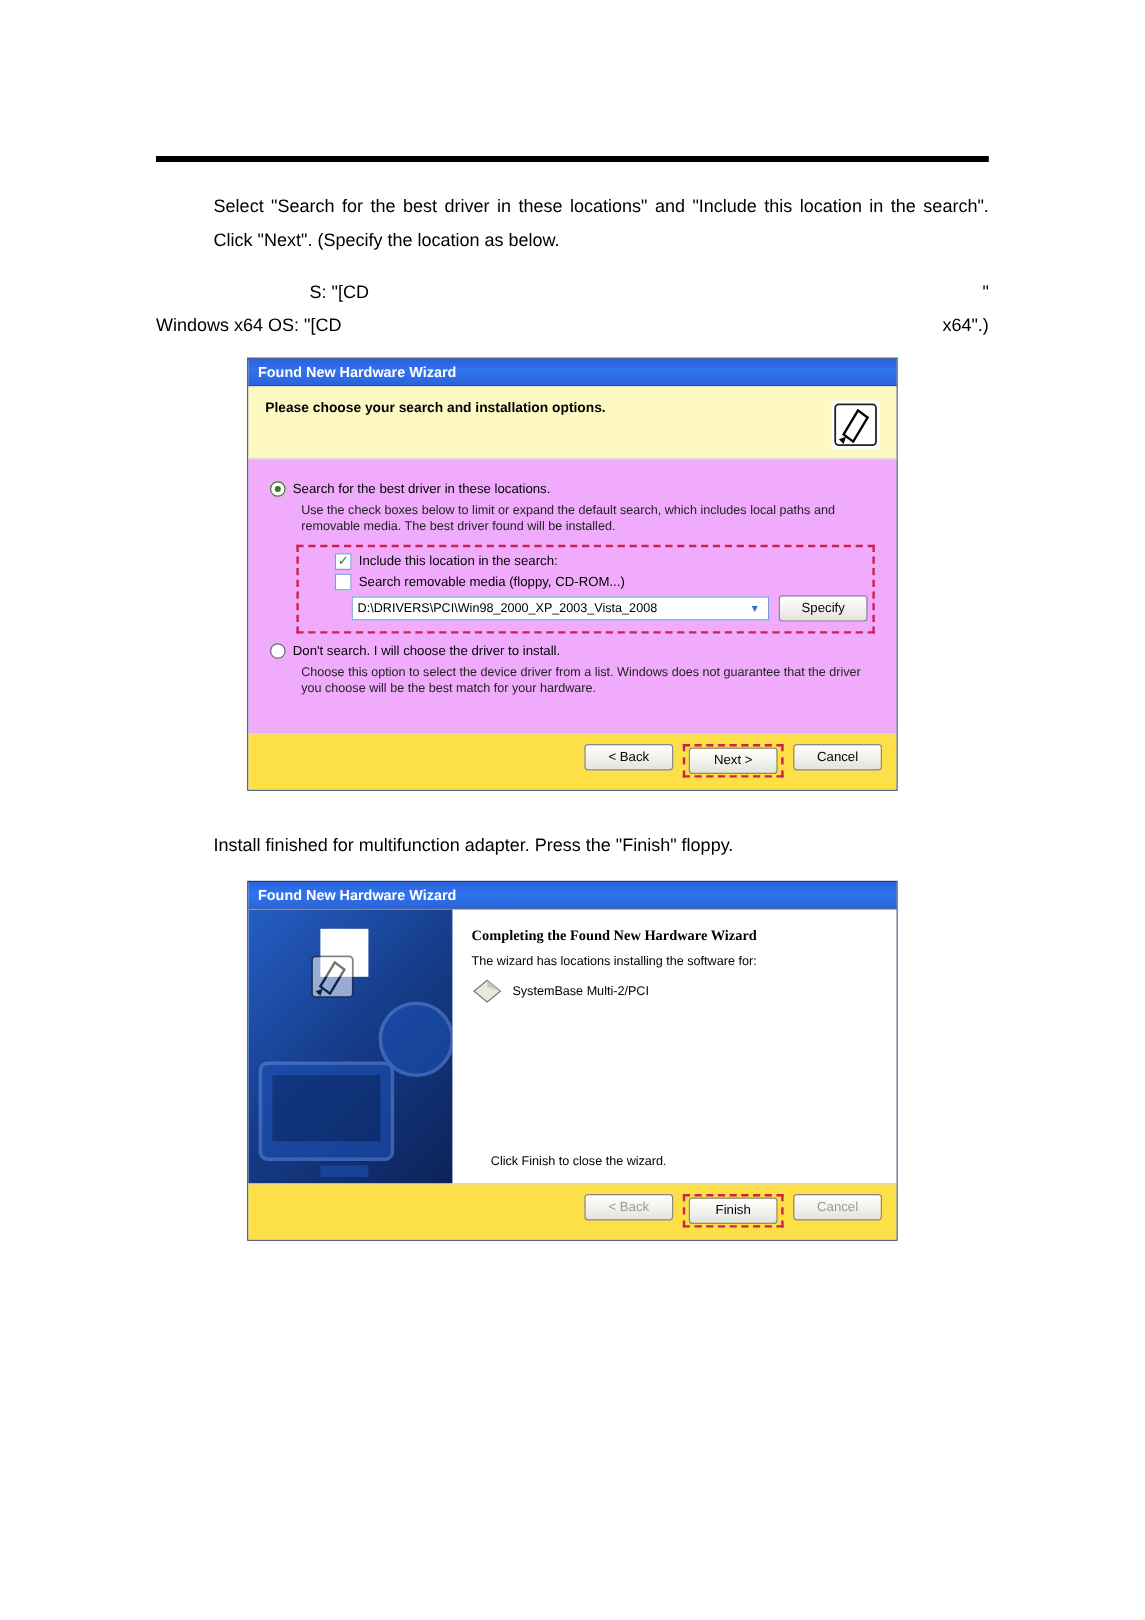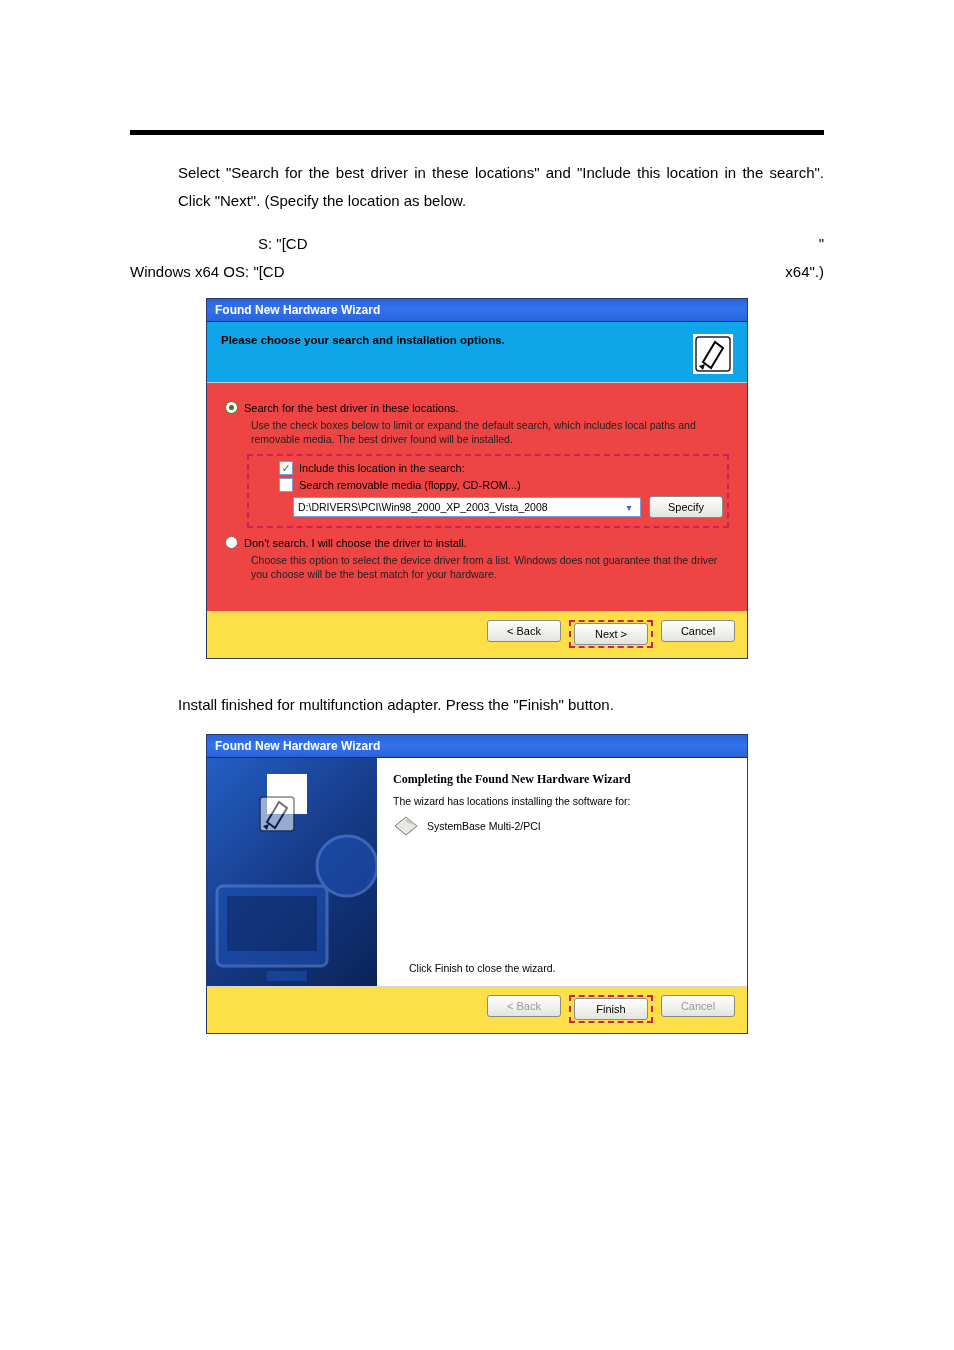--- a/index.html
+++ b/index.html
@@ -54,21 +54,21 @@
   }
   .wizard .titlebar {
     background: linear-gradient(to bottom, #2a63d8 0%, #3173f0 45%, #2a63d8 100%);
     color: #fff;
     font-weight: bold;
     font-size: 12px;
     padding: 4px 8px;
     border-bottom: 1px solid #0c2a7a;
   }
   .wizard .header {
-    background: #0ea5e9;
+    background: #fef9c3;
     display: flex;
     align-items: flex-start;
     padding: 12px 14px 8px 14px;
     border-bottom: 1px solid #c9c9c9;
   }
   .wizard .header .hdr-text {
     flex: 1;
     font-weight: bold;
     font-size: 11.5px;
     padding-right: 10px;
@@ -77,21 +77,21 @@
   .complete-icon {
     width: 40px;
     height: 40px;
     background: #fff;
   }
   .wizard .header .hdr-icon svg,
   .complete-icon svg {
     width: 40px; height: 40px;
   }
   .wizard .content {
-    background: #ef4444;
+    background: #f0abfc;
     padding: 14px 18px 22px 18px;
   }
   .w-radio {
     display: flex;
     align-items: center;
     gap: 6px;
     margin: 4px 0;
   }
   .w-radio .dot-sel {
     width: 11px; height: 11px;
@@ -321,21 +321,21 @@
         <div class="xp-btn">
             <span>Next &gt;</span>
           </div>
       </span>
       <div class="xp-btn">
           <span>Cancel</span>
         </div>
     </div>
   </div>
 
-  <p class="body-text body-indent">Install finished for multifunction adapter. Press the "Finish" button.</p>
+  <p class="body-text body-indent">Install finished for multifunction adapter. Press the "Finish" floppy.</p>
 
   <div class="wizard">
     <div class="titlebar">Found New Hardware Wizard</div>
     <div class="complete-body">
       <div class="complete-side">
         <svg width="210" height="210" viewBox="0 0 210 210">
           <rect x="20" y="90" width="110" height="80" rx="6" fill="#1e52b6" stroke="#5f8de6" stroke-width="3"></rect>
           <rect x="30" y="100" width="90" height="55" fill="#0e2f72"></rect>
           <rect x="70" y="175" width="40" height="10" fill="#1e52b6"></rect>
           <circle cx="150" cy="70" r="30" fill="#1e52b6" stroke="#5f8de6" stroke-width="3"></circle>

